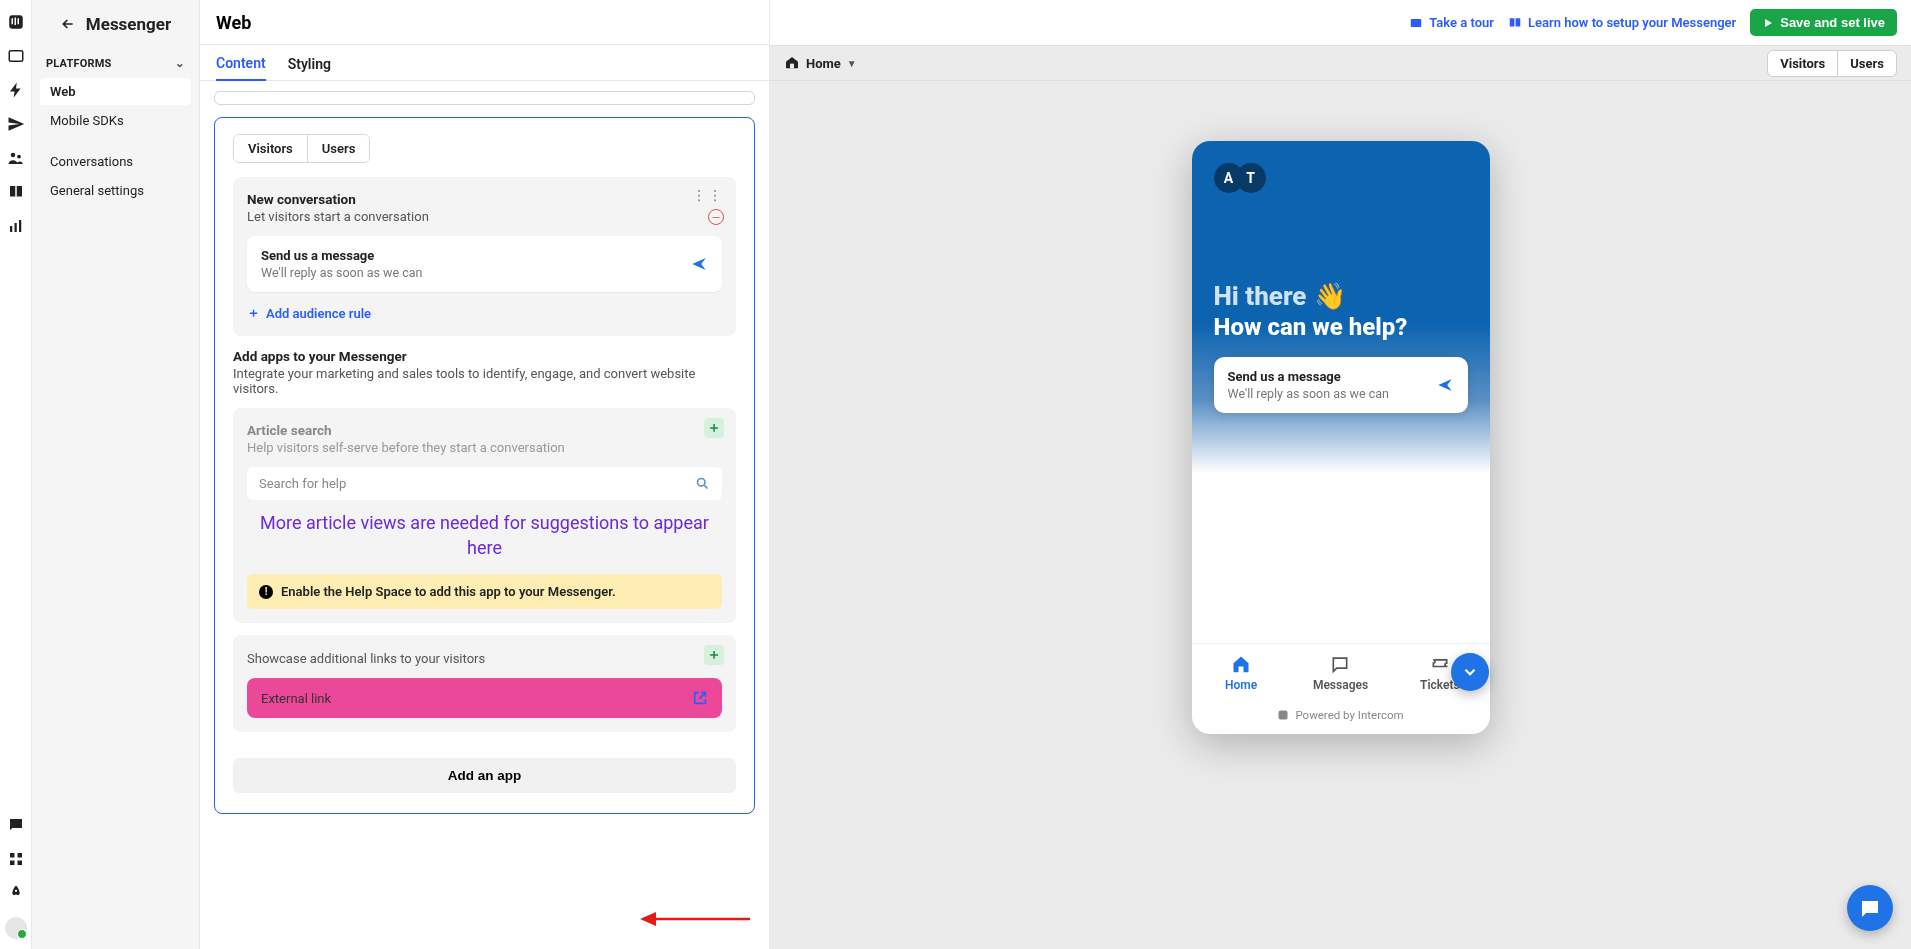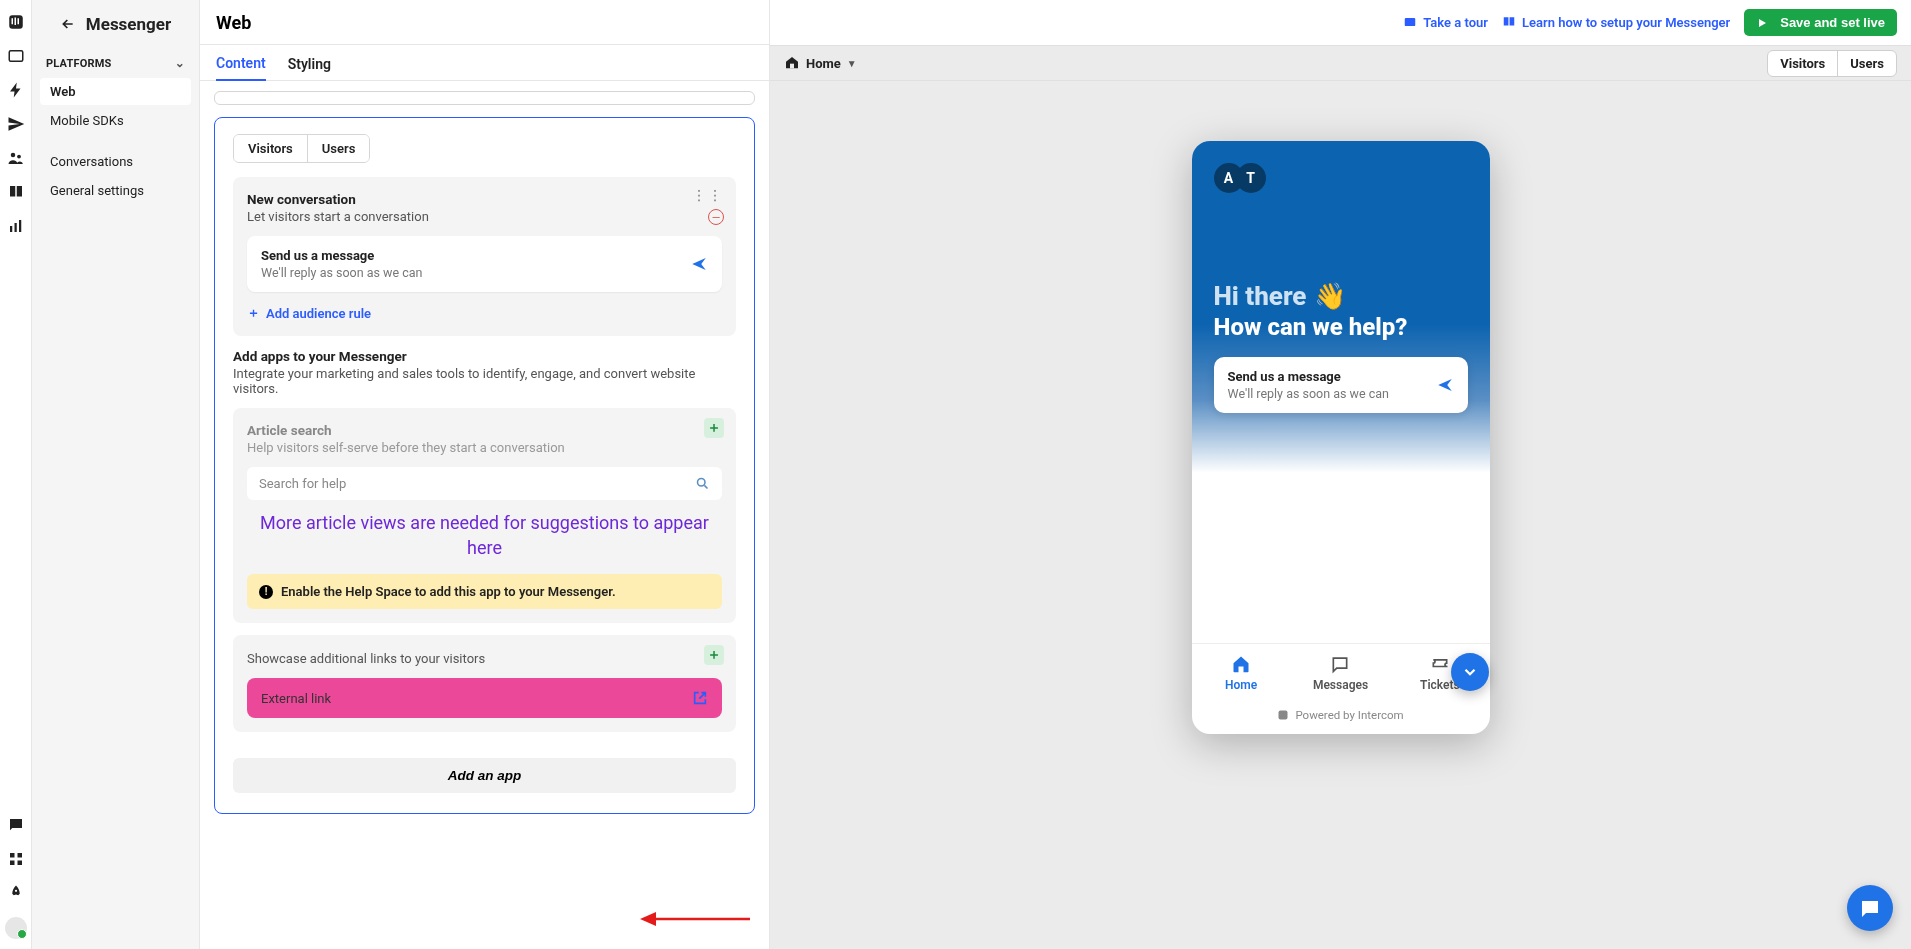--- a/index.html
+++ b/index.html
@@ -70,29 +70,29 @@
   .search-box { background:#fff; border-radius:6px; padding:9px 12px; display:flex; justify-content:space-between; align-items:center; color:#888; margin-top:12px; font-size:13px;}
   .hint-text { font-size:18px; color:#6d28d9; margin-top:10px; line-height:1.4;text-align:center;}
   
   .warning-banner { background:#feeeb3; border-radius:6px; padding:10px 12px; margin-top:14px; display:flex; align-items:center; gap:8px; font-size:13px; font-weight:600;}
   .warning-banner .warn-icon { width:14px; height:14px; background:#000; border-radius:50%; color:#feeeb3; display:flex; align-items:center; justify-content:center; font-size:10px; font-weight:700;}
   
   .ext-link-card { background:#ec4899; border-radius:8px; padding:12px 14px; margin-top:12px; display:flex; justify-content:space-between; align-items:center;}
   .ext-link-card .el-title { font-size:13px; color:#333;}
   .ext-icon { color:#2b5cff; }
   
-  .add-app-btn { width:100%; background:#f1f1f1; border:none; border-radius:6px; padding:10px; font-weight:700; font-size:13.5px; cursor:pointer; margin-top:14px; text-align:center;font-style:italic;}
+  .add-app-btn { width:100%; background:#f1f1f1; border:none; border-radius:6px; padding:10px; font-weight:700; font-size:13.5px; cursor:pointer; margin-top:14px; text-align:center;}
   
   .red-arrow { position:absolute; pointer-events:none; }
   
   
   .right-panel { flex:1; display:flex; flex-direction:column; background:#fff; position:relative; min-width:0;}
   .right-header { height:45px; display:flex; align-items:center; justify-content:flex-end; padding:0 14px; gap:14px;}
-  .tour-link, .learn-link { color:#2b5cff; font-size:13px; font-weight:600; display:inline-flex; align-items:flex-start; gap:6px; cursor:pointer;}
-  .save-btn { background:#1aa548; color:#fff; border:none; border-radius:5px; padding:6px 12px; font-weight:700; font-size:13px; display:inline-flex; align-items:center; gap:12px; cursor:pointer;}
+  .tour-link, .learn-link { color:#2b5cff; font-size:13px; font-weight:600; display:inline-flex; align-items:flex-end; gap:6px; cursor:pointer;}
+  .save-btn { background:#1aa548; color:#fff; border:none; border-radius:5px; padding:6px 12px; font-weight:700; font-size:13px; display:inline-flex; align-items:center; gap:6px; cursor:pointer;}
   
   .preview-toolbar { height:36px; background:#ebebeb; border-top:1px solid #e0e0e0; border-bottom:1px solid #e0e0e0; display:flex; align-items:center; justify-content:space-between; padding:0 14px;}
   .pv-left { display:flex; align-items:center; gap:6px; font-weight:700; font-size:13px; cursor:pointer;}
   .pv-left .chev-down { font-size:10px; color:#555;}
   .pv-seg { display:inline-flex; border:1px solid #cfcfcf; border-radius:6px; overflow:hidden; background:#fff;}
   .pv-seg .pv-tab { padding:5px 12px; font-size:13px; font-weight:700; cursor:pointer;}
   .pv-seg .pv-tab + .pv-tab { border-left:1px solid #cfcfcf;}
   
   .preview-stage { flex:1; background:#ebebeb; position:relative; overflow:hidden;}
   

